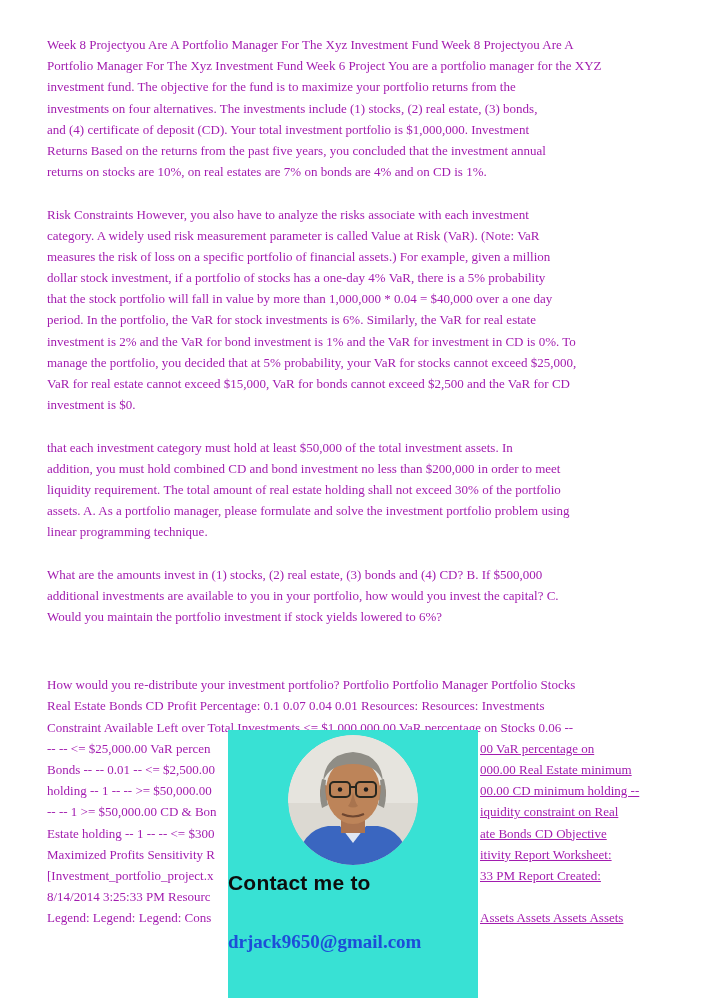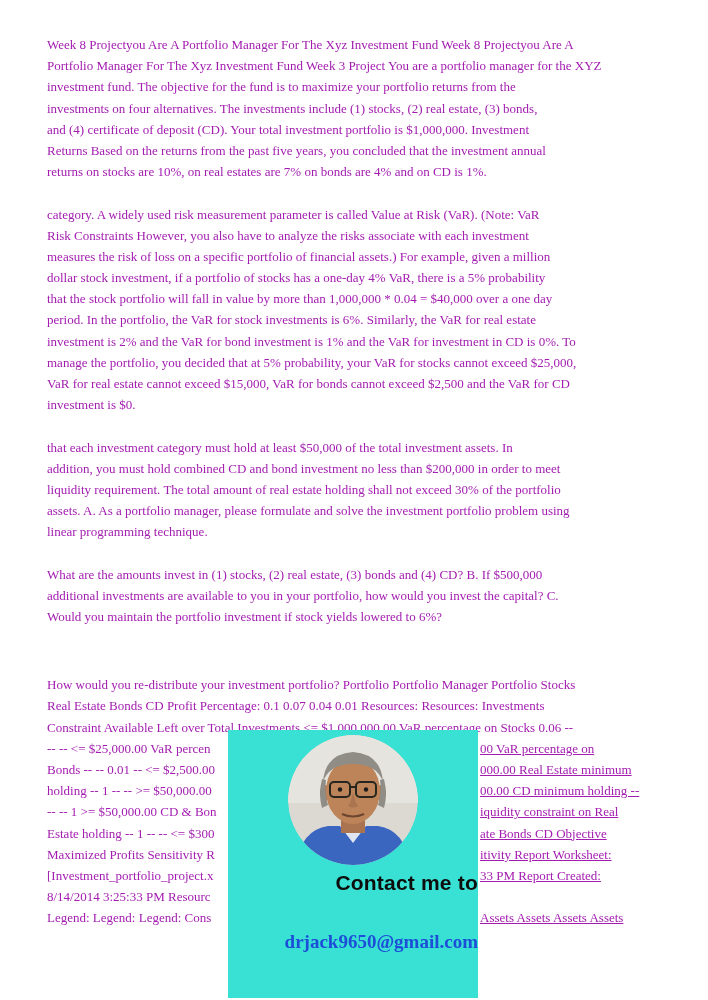--- a/index.html
+++ b/index.html
@@ -33,21 +33,21 @@
   .frag-right {
     position:absolute;
     left:433px; top:0;
     white-space:nowrap;
     text-decoration:underline;
   }
   .overlay {
     position:absolute;
     left:228px; top:730px;
     width:250px; height:268px;
-    text-align:right;
+    text-align:left;
   }
   .photo {
     position:absolute;
     left:60px; top:5px;
     width:130px; height:130px;
     border-radius:50%;
     overflow:hidden;
   }
   .contact-line1, .contact-line2 {
     position:absolute;
@@ -70,30 +70,30 @@
   }
 </style>
 </head>
 <body>
 
 <div class="page">
 
   <div class="doc">
       <div class="para">
         <div class="line">Week 8 Projectyou Are A Portfolio Manager For The Xyz Investment Fund Week 8 Projectyou Are A</div>
-        <div class="line">Portfolio Manager For The Xyz Investment Fund Week 3 Project You are a portfolio manager for the XYZ</div>
+        <div class="line">Portfolio Manager For The Xyz Investment Fund Week 6 Project You are a portfolio manager for the XYZ</div>
         <div class="line">investment fund. The objective for the fund is to maximize your portfolio returns from the</div>
         <div class="line">investments on four alternatives. The investments include (1) stocks, (2) real estate, (3) bonds,</div>
         <div class="line">and (4) certificate of deposit (CD). Your total investment portfolio is $1,000,000. Investment</div>
         <div class="line">Returns Based on the returns from the past five years, you concluded that the investment annual</div>
         <div class="line">returns on stocks are 10%, on real estates are 7% on bonds are 4% and on CD is 1%.</div>
       </div>
       <div class="para">
+        <div class="line">Risk Constraints However, you also have to analyze the risks associate with each investment</div>
         <div class="line">category. A widely used risk measurement parameter is called Value at Risk (VaR). (Note: VaR</div>
-        <div class="line">Risk Constraints However, you also have to analyze the risks associate with each investment</div>
         <div class="line">measures the risk of loss on a specific portfolio of financial assets.) For example, given a million</div>
         <div class="line">dollar stock investment, if a portfolio of stocks has a one-day 4% VaR, there is a 5% probability</div>
         <div class="line">that the stock portfolio will fall in value by more than 1,000,000 * 0.04 = $40,000 over a one day</div>
         <div class="line">period. In the portfolio, the VaR for stock investments is 6%. Similarly, the VaR for real estate</div>
         <div class="line">investment is 2% and the VaR for bond investment is 1% and the VaR for investment in CD is 0%. To</div>
         <div class="line">manage the portfolio, you decided that at 5% probability, your VaR for stocks cannot exceed $25,000,</div>
         <div class="line">VaR for real estate cannot exceed $15,000, VaR for bonds cannot exceed $2,500 and the VaR for CD</div>
         <div class="line">investment is $0.</div>
       </div>
       <div class="para">

